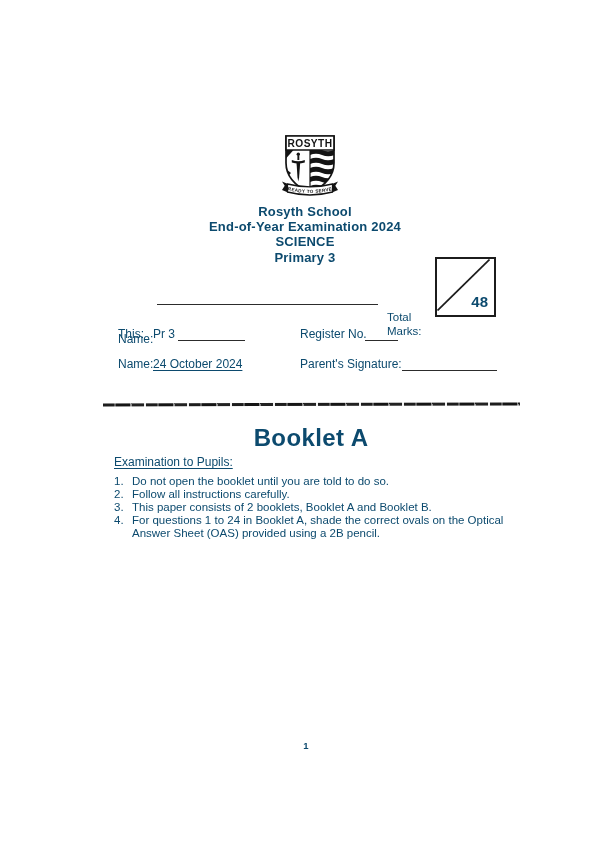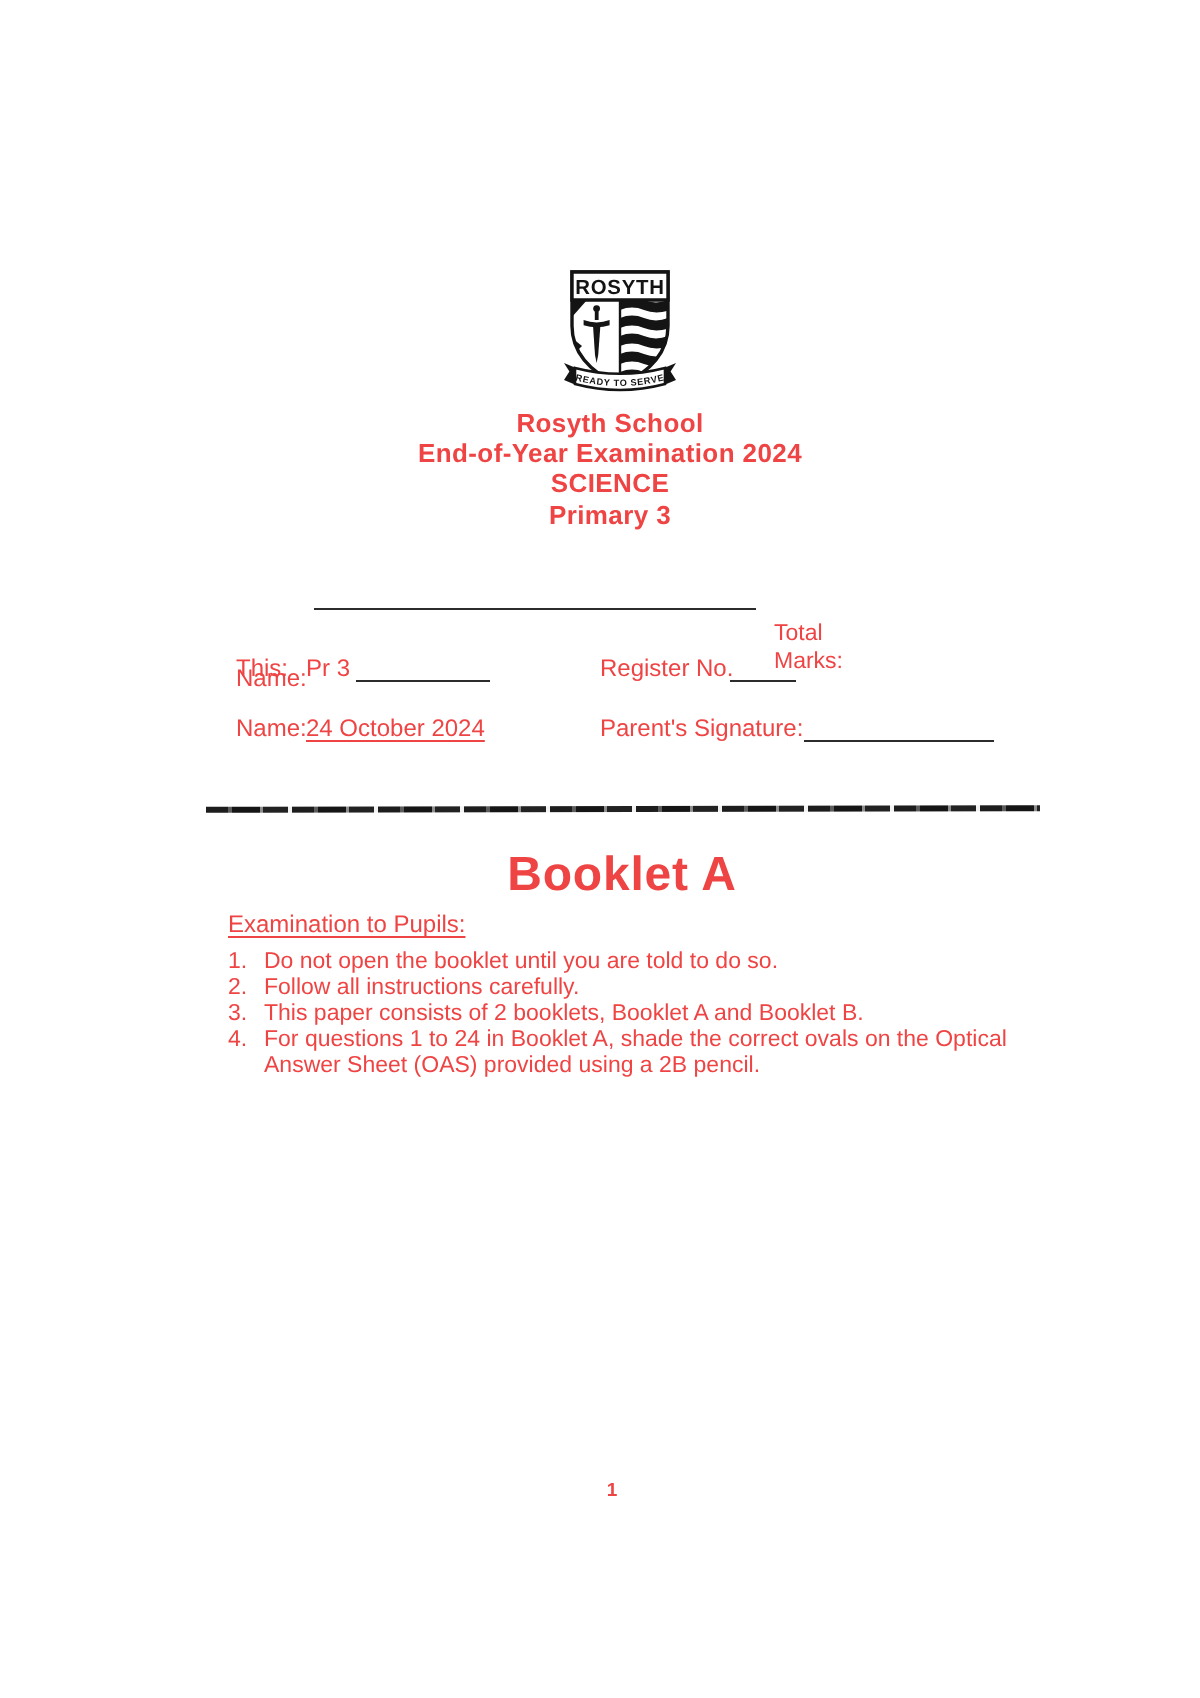--- a/index.html
+++ b/index.html
@@ -1,21 +1,21 @@
 <!DOCTYPE html>
 <html><head>
 <meta charset="utf-8">
 <style>
   html,body{margin:0;padding:0;background:#e8e8e8;}
   .sheet{
     position:relative;
     width:600px;height:849px;
     background:#ffffff;
     font-family:"Liberation Sans", sans-serif;
-    color:#ef4444;
+    color:#0c4a6e;
     overflow:hidden;
     margin:0 auto;
   }
   .abs{position:absolute;}
 
   
   .crest{position:absolute;left:278px;top:131px;width:64px;height:78px;}
 
   
   .titles{
@@ -129,20 +129,26 @@
     <div>Primary 3</div>
   </div>
 
   <div class="abs lbl" style="left:118px;top:291px;margin-top:41px;">Name:</div>
   <div class="abs fline" style="left:157px;top:303px;width:221px;"></div>
 
   <div class="tm-label">
     <div>Total</div>
     <div>Marks:</div>
   </div>
+  <div class="marks-box">
+    <svg width="53" height="52" viewBox="0 0 53 52">
+      <line x1="0.5" y1="51.5" x2="52.5" y2="0.5" stroke="#1c1c1c" stroke-width="1.7"></line>
+    </svg>
+    <span class="marks-value">48</span>
+  </div>
 
   <div class="abs lbl" style="left:118px;top:327px;">This:</div>
   <div class="abs lbl" style="left:153px;top:327px;">Pr 3</div>
   <div class="abs fline" style="left:178px;top:339px;width:67px;"></div>
   <div class="abs lbl" style="left:300px;top:327px;">Register No.</div>
   <div class="abs fline" style="left:365px;top:339px;width:33px;"></div>
 
   <div class="abs lbl" style="left:118px;top:357px;">Name:</div>
   <div class="abs lbl u" style="left:153px;top:357px;">24 October 2024</div>
   <div class="abs lbl" style="left:300px;top:357px;">Parent's Signature:</div>

